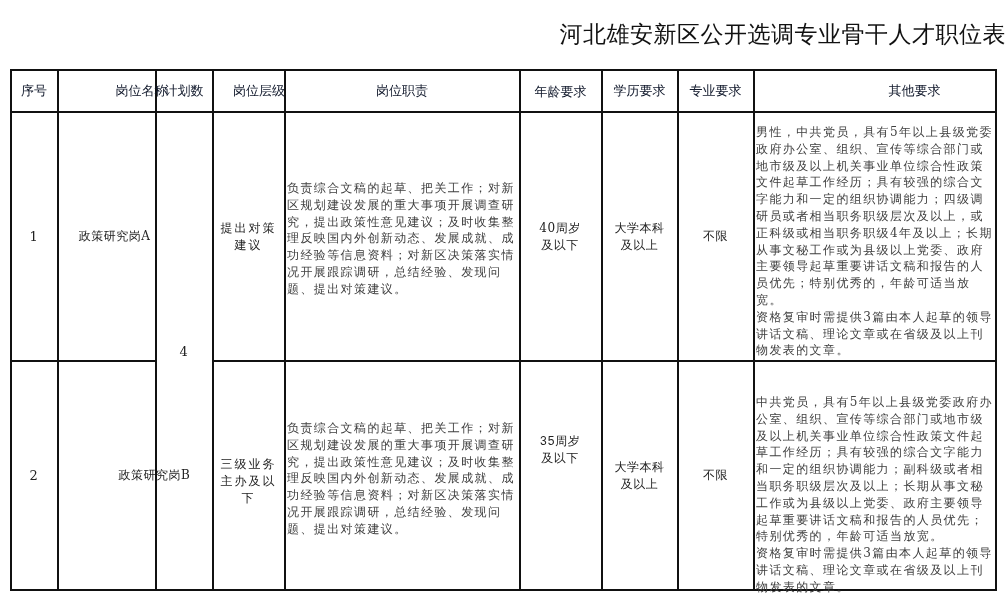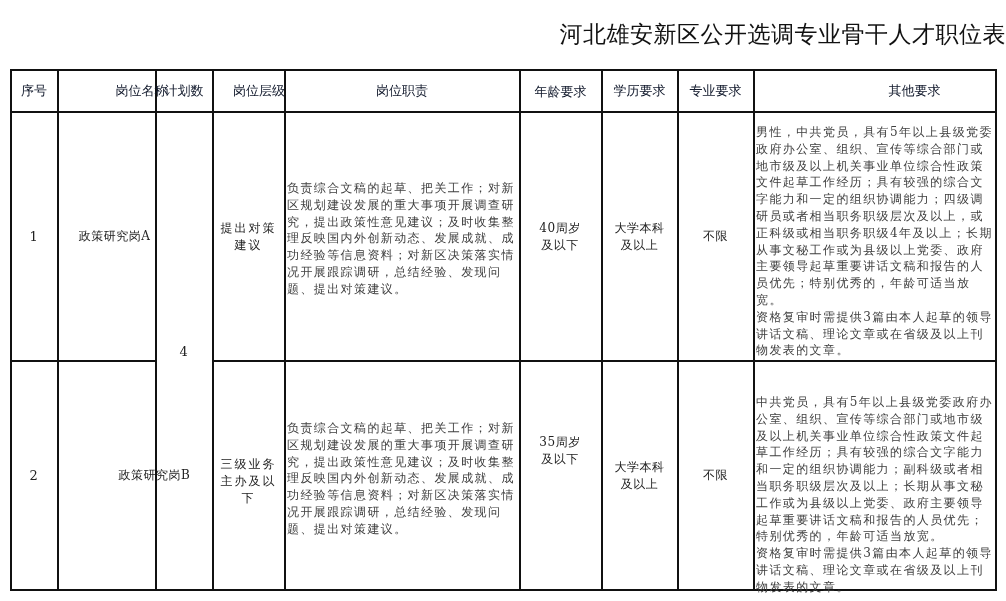--- a/index.html
+++ b/index.html
@@ -78,21 +78,21 @@
       <div>男性，中共党员，具有5年以上县级党委政府办公室、组织、宣传等综合部门或地市级及以上机关事业单位综合性政策文件起草工作经历；具有较强的综合文字能力和一定的组织协调能力；四级调研员或者相当职务职级层次及以上，或正科级或相当职务职级4年及以上；长期从事文秘工作或为县级以上党委、政府主要领导起草重要讲话文稿和报告的人员优先；特别优秀的，年龄可适当放宽。</div>
       <div>资格复审时需提供3篇由本人起草的领导讲话文稿、理论文章或在省级及以上刊物发表的文章。</div>
     </div>
   </div>
 
   <div>
     <div class="cell body-txt" style="left:11px;top:362px;width:46px;height:227px;font-size:13px;">2</div>
     <div class="cell body-txt" style="left:58px;top:362px;width:97px;height:227px;margin-left:48px;">政策研究岗B</div>
     <div class="cell body-txt" style="left:215px;top:352px;width:67px;height:258px;letter-spacing:2px;">三级业务主办及以下</div>
     <div class="para" style="left:287px;top:420px;width:230px;">负责综合文稿的起草、把关工作；对新区规划建设发展的重大事项开展调查研究，提出政策性意见建议；及时收集整理反映国内外创新动态、发展成就、成功经验等信息资料；对新区决策落实情况开展跟踪调研，总结经验、发现问题、提出对策建议。</div>
-    <div class="cell body-txt" style="left:535px;top:362px;width:50px;height:177px;">35周岁及以下</div>
+    <div class="cell body-txt" style="left:535px;top:362px;width:50px;height:177px;font-family:Liberation Mono, monospace;">35周岁及以下</div>
     <div class="cell body-txt" style="left:612px;top:362px;width:55px;height:227px;">大学本科及以上</div>
     <div class="cell body-txt" style="left:678px;top:362px;width:75px;height:227px;">不限</div>
     <div class="para" style="left:756px;top:378px;width:237px;margin-top:16px;">
       <div>中共党员，具有5年以上县级党委政府办公室、组织、宣传等综合部门或地市级及以上机关事业单位综合性政策文件起草工作经历；具有较强的综合文字能力和一定的组织协调能力；副科级或者相当职务职级层次及以上；长期从事文秘工作或为县级以上党委、政府主要领导起草重要讲话文稿和报告的人员优先；特别优秀的，年龄可适当放宽。</div>
       <div>资格复审时需提供3篇由本人起草的领导讲话文稿、理论文章或在省级及以上刊物发表的文章。</div>
     </div>
   </div>
 </div>
 
 </body></html>

